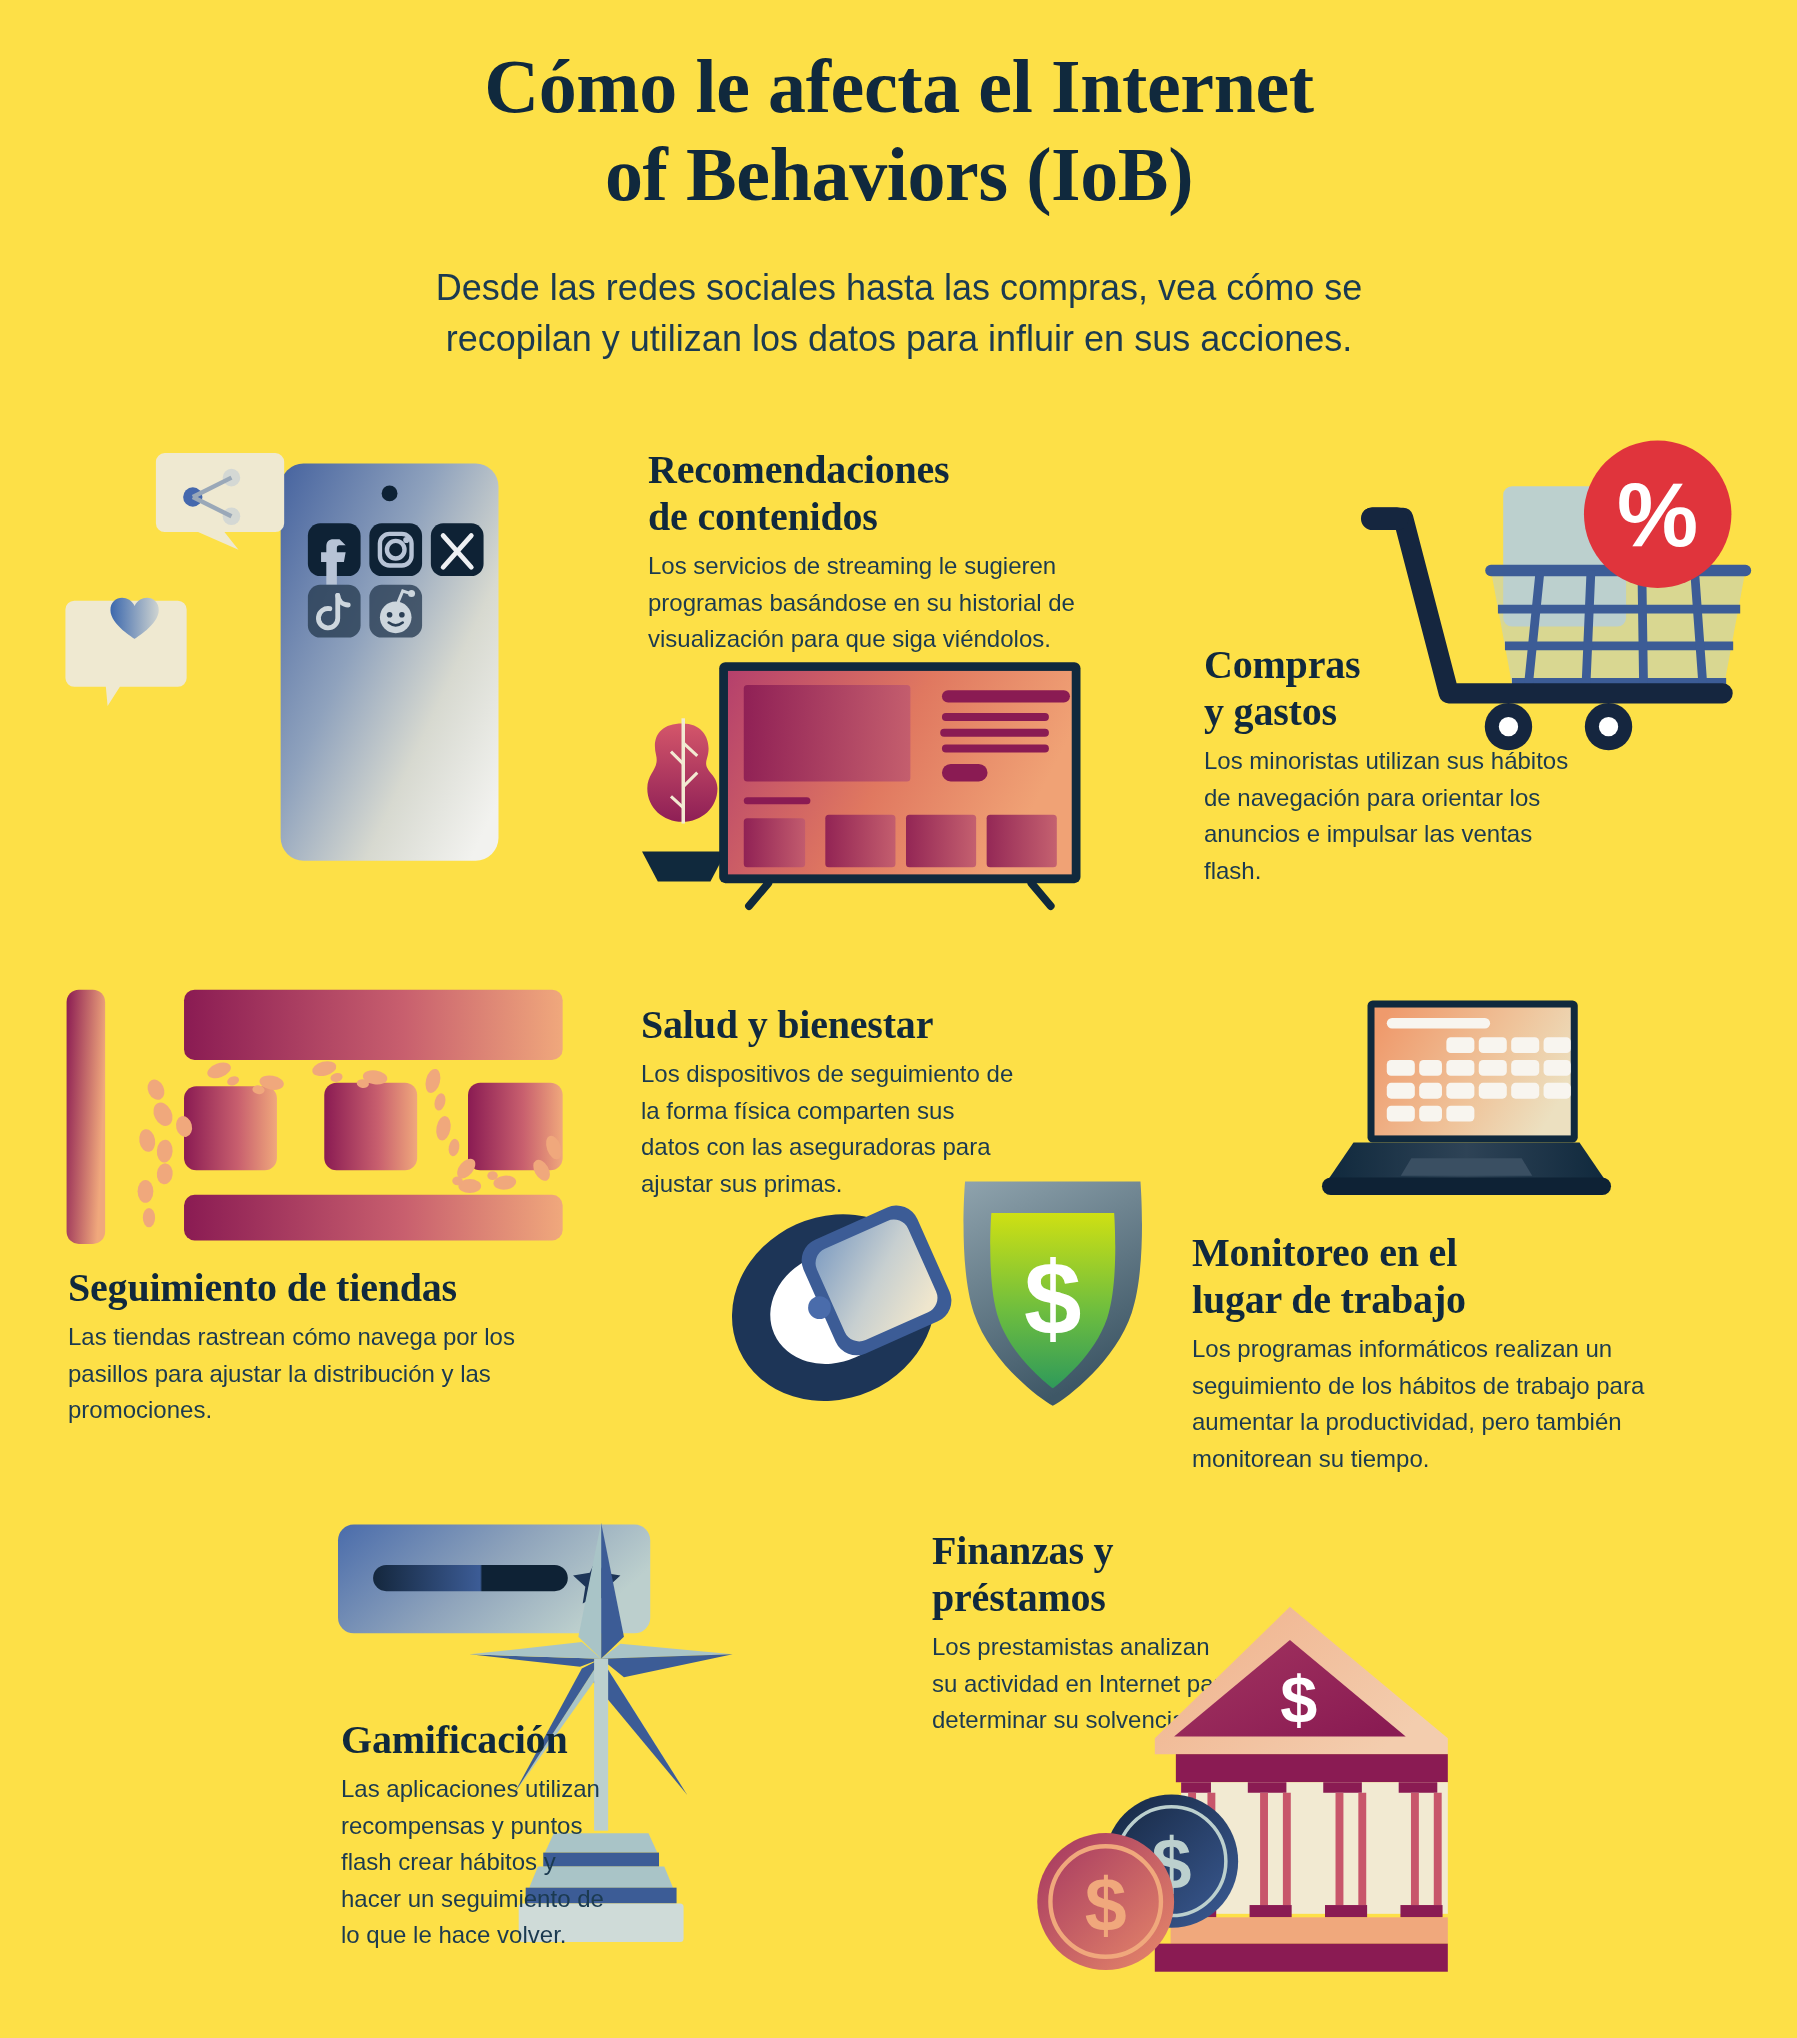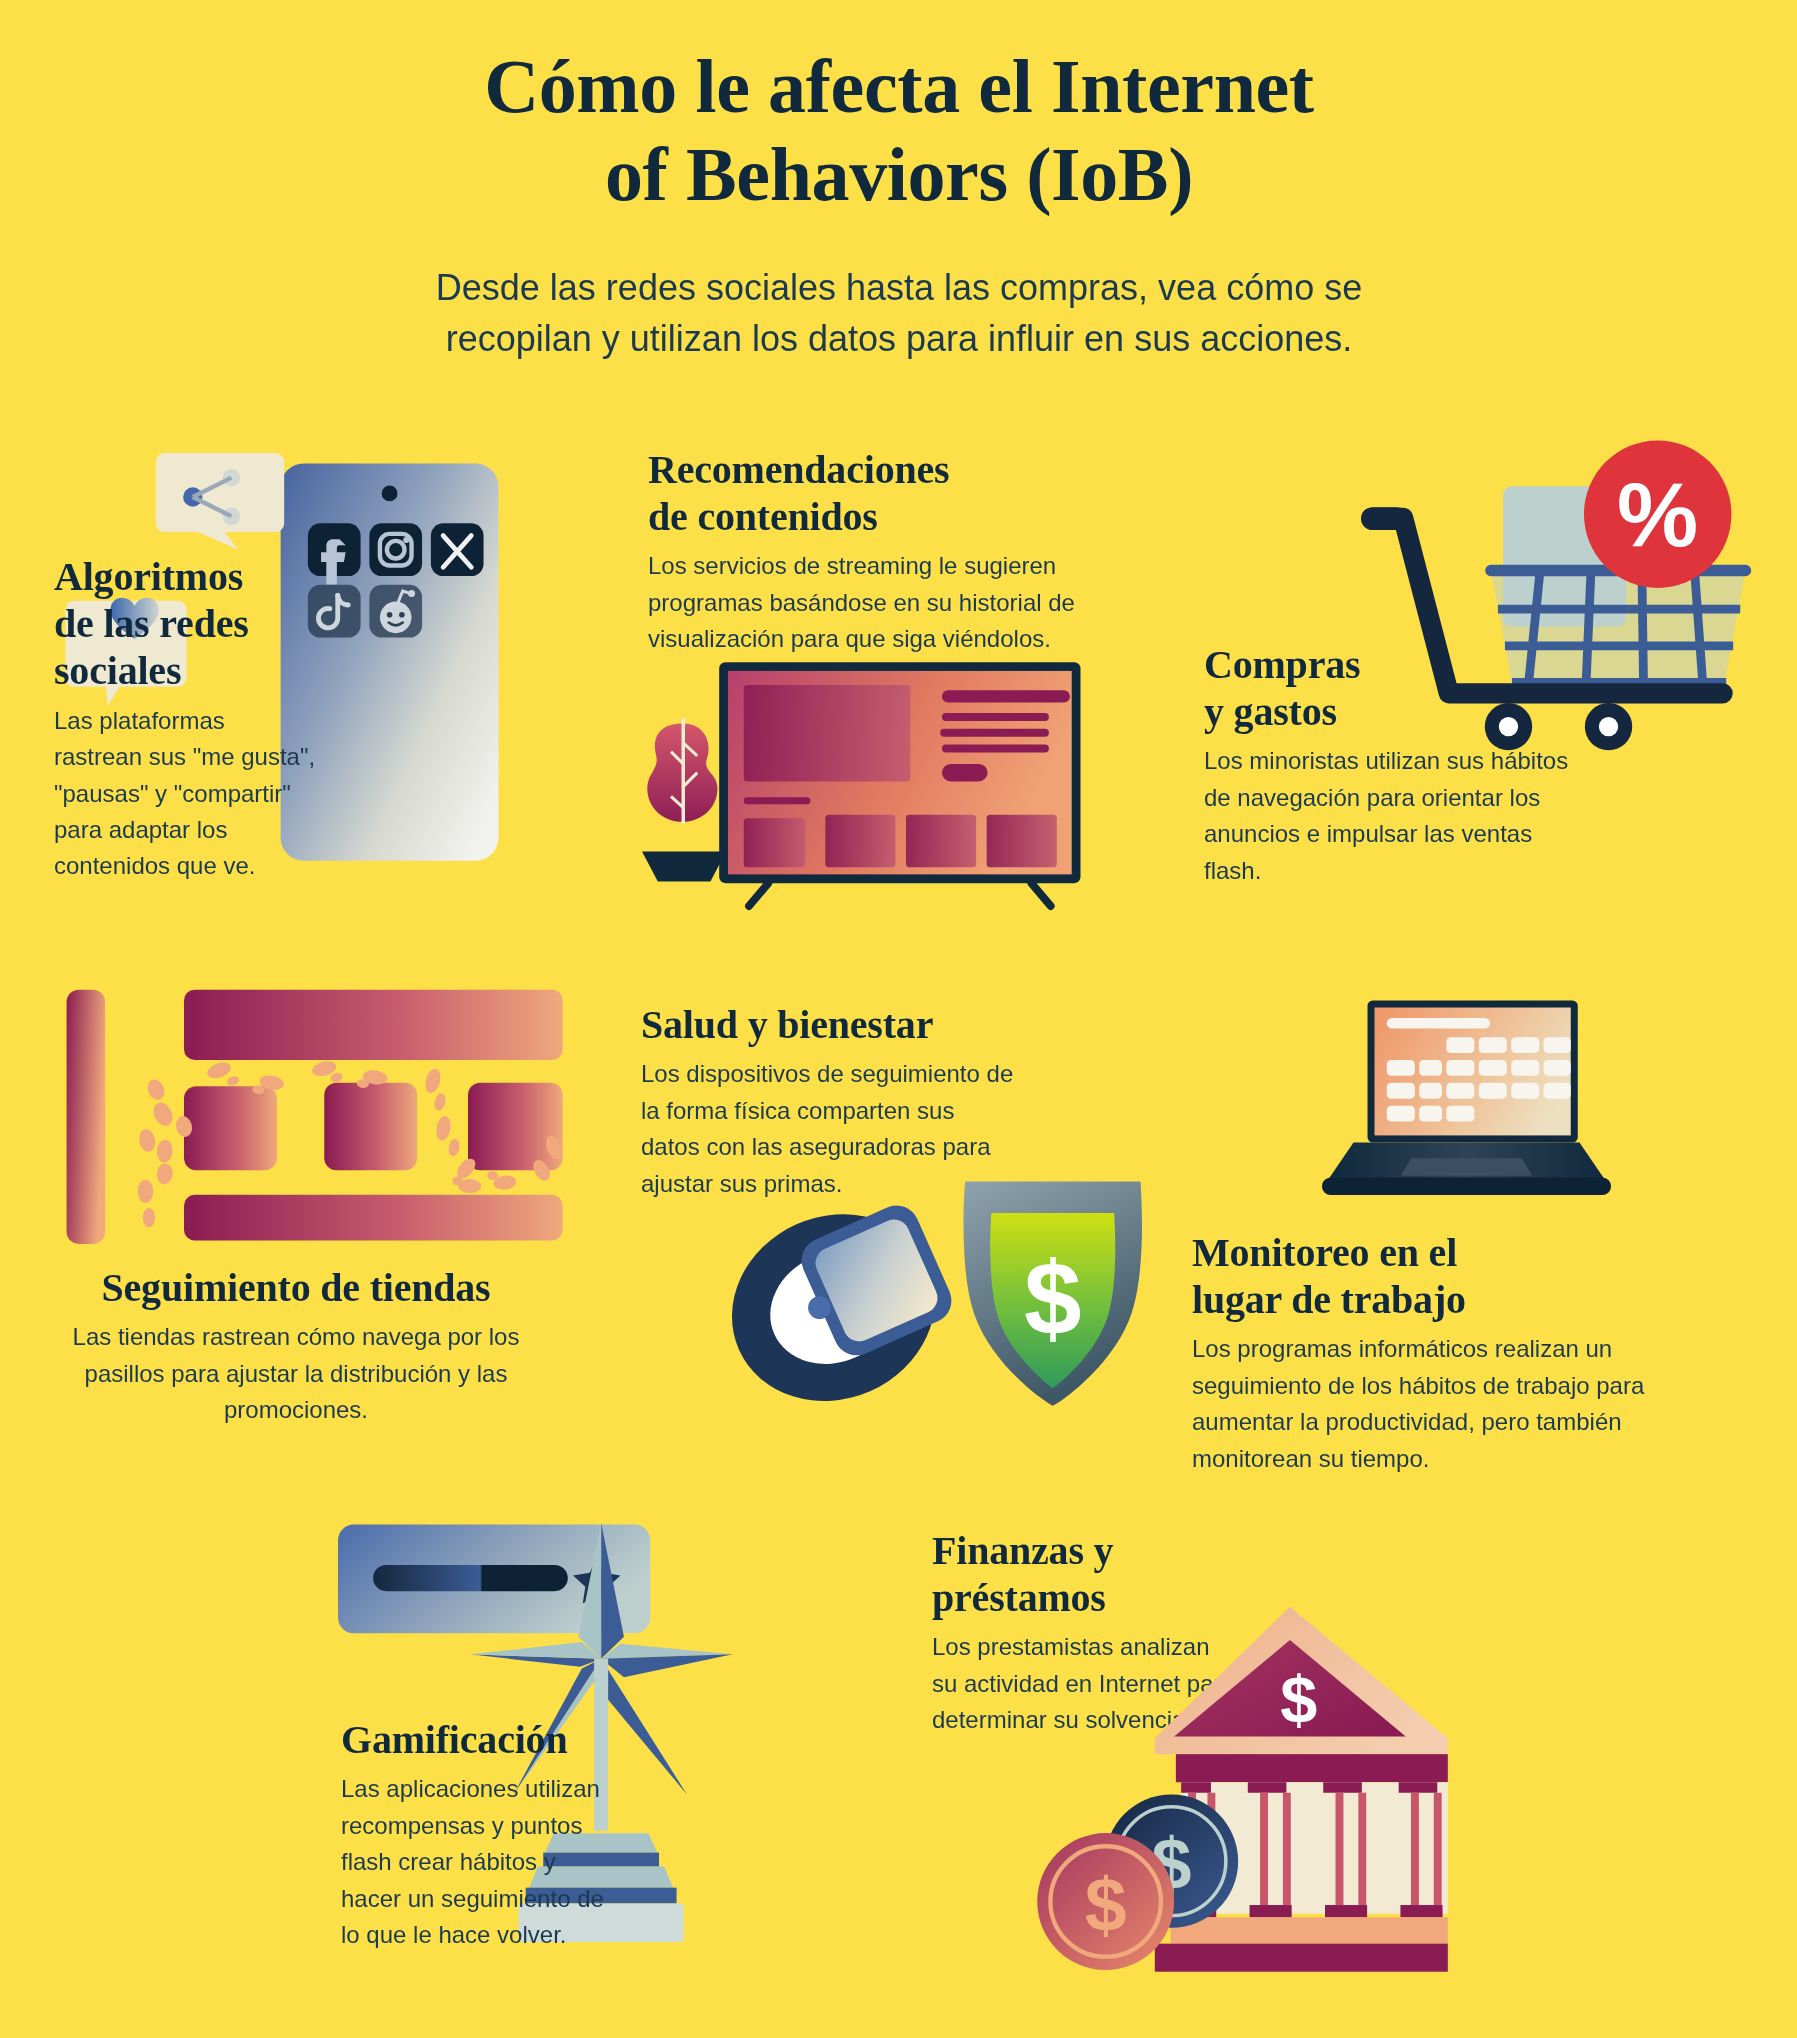--- a/index.html
+++ b/index.html
@@ -63,21 +63,21 @@
   
   #sec2-text { left: 648px; top: 446px; width: 456px; }
   #sec2-art  { left: 628px; top: 632px; width: 456px; height: 255px; }
 
   
   #sec3-text { left: 1204px; top: 641px; width: 369px; }
   #sec3-art  { left: 1352px; top: 437px; width: 413px; height: 316px; }
 
   
   #sec4-art  { left: 61px; top: 974px; width: 509px; height: 298px; }
-  #sec4-text { left: 68px; top: 1264px; width: 456px; text-align: center; }
+  #sec4-text { left: 68px; top: 1264px; width: 456px; }
 
   
   #sec5-text { left: 641px; top: 1001px; width: 377px; }
   #sec5-art  { left: 702px; top: 1167px; width: 456px; height: 255px; }
 
   
   #sec6-art  { left: 1304px; top: 983px; width: 325px; height: 219px; }
   #sec6-text { left: 1192px; top: 1229px; width: 492px; }
 
   
@@ -164,28 +164,20 @@
         <g transform="translate(150,42)">
           <circle cx="0" cy="24" r="11" fill="#4568ad"></circle>
           <circle cx="44" cy="2" r="10" fill="#d4d8d4"></circle>
           <circle cx="44" cy="46" r="10" fill="#d4d8d4"></circle>
           <path d="M0 24L44 2M0 24l44 22" stroke="#9aa8b8" stroke-width="5"></path>
         </g>
       </g>
     </svg>
   </div>
 
-  <div class="blk" id="sec1-text">
-    <div class="h2 s1">
-      <div>Algoritmos</div>
-      <div>de las redes</div>
-      <div>sociales</div>
-    </div>
-    <div class="body b1">Las plataformas rastrean sus "me gusta", "pausas" y "compartir" para adaptar los contenidos que ve.</div>
-  </div>
 
   <div class="blk" id="sec2-text">
     <div class="h2 s1">
       <div>Recomendaciones</div>
       <div>de contenidos</div>
     </div>
     <div class="body b1">Los servicios de streaming le sugieren programas basándose en su historial de visualización para que siga viéndolos.</div>
   </div>
 
   <div class="art" id="sec2-art">

